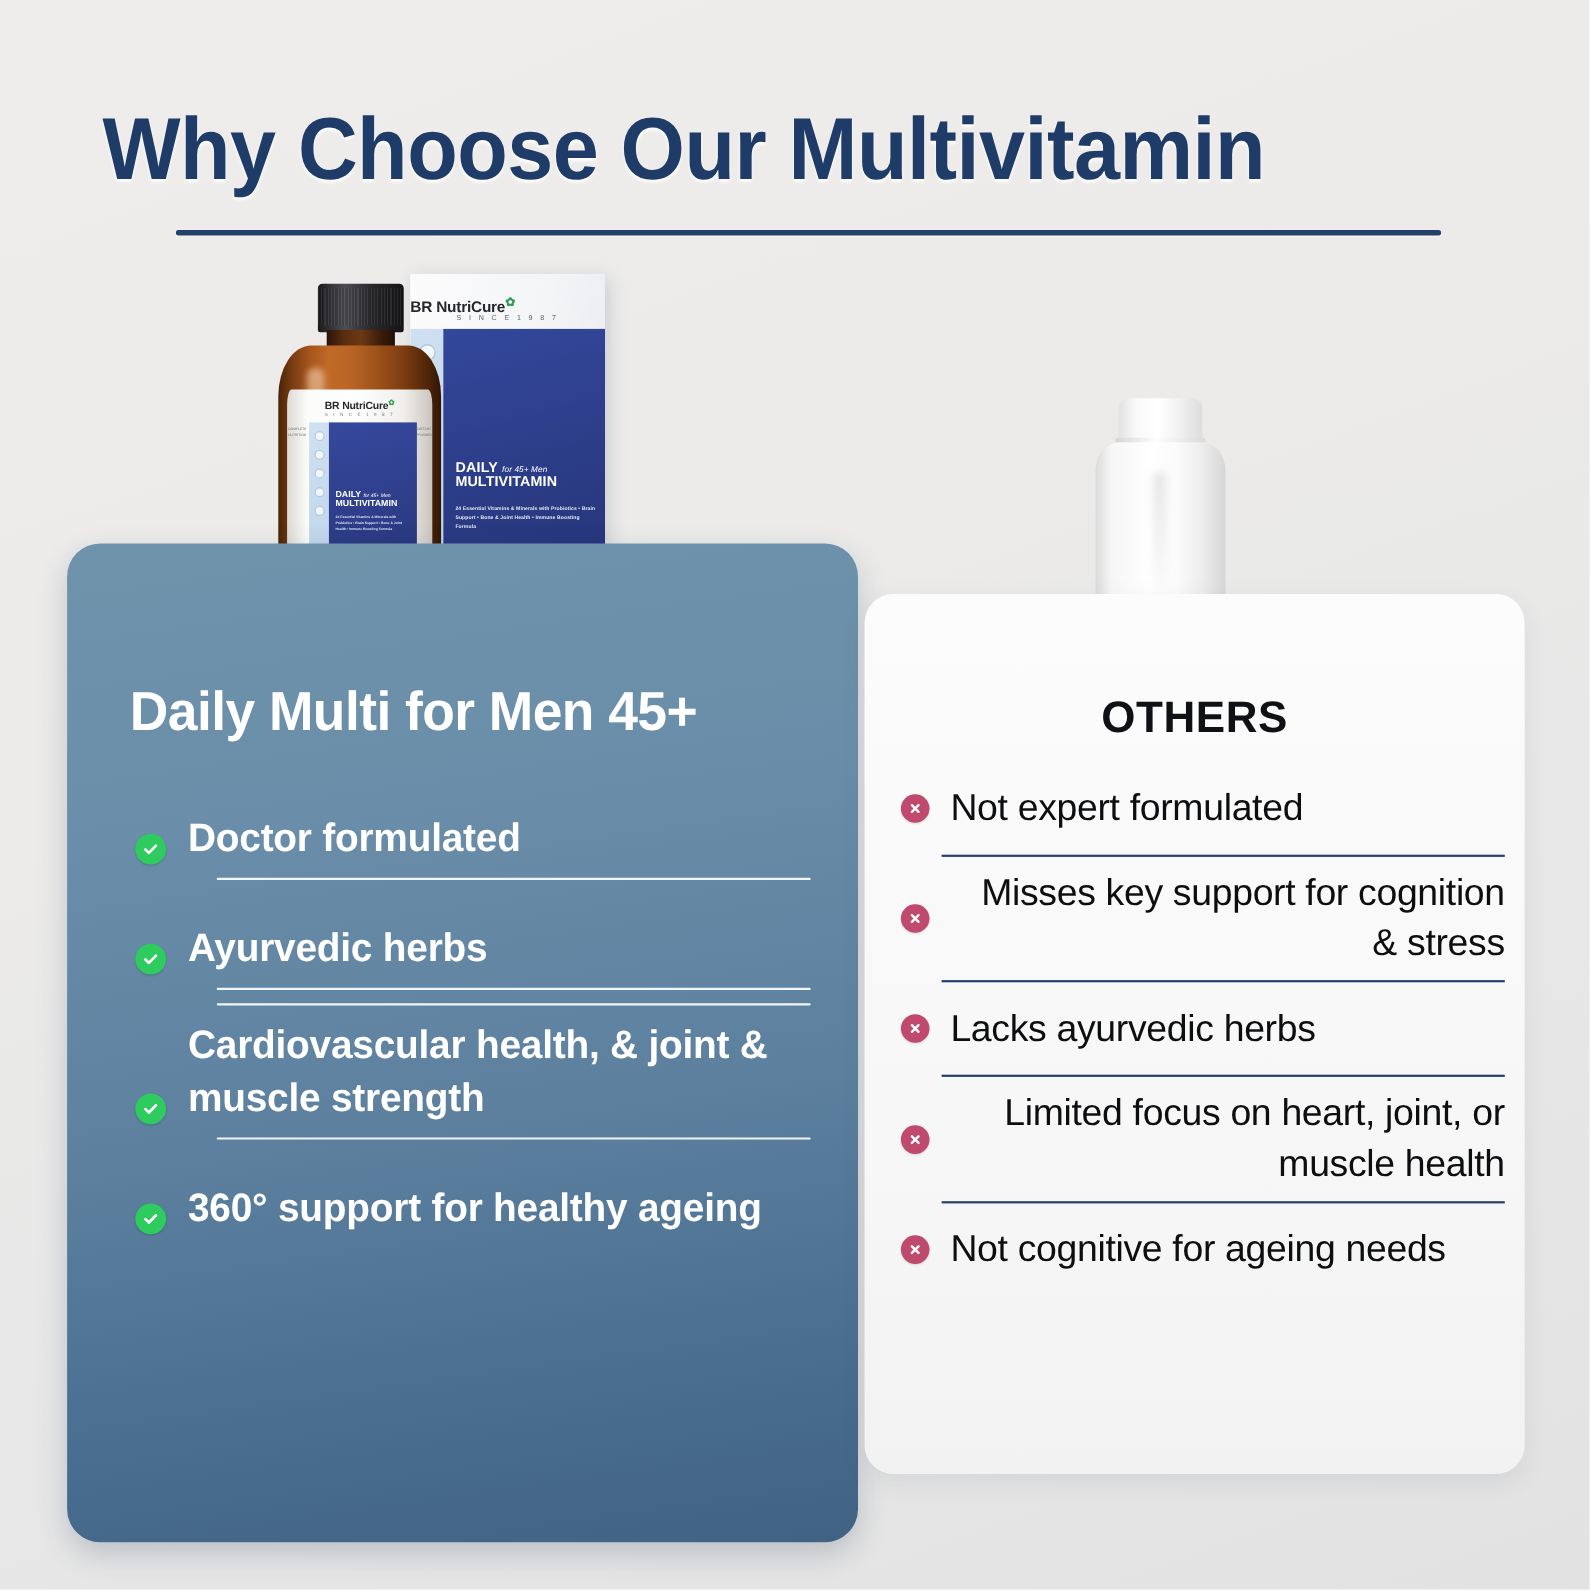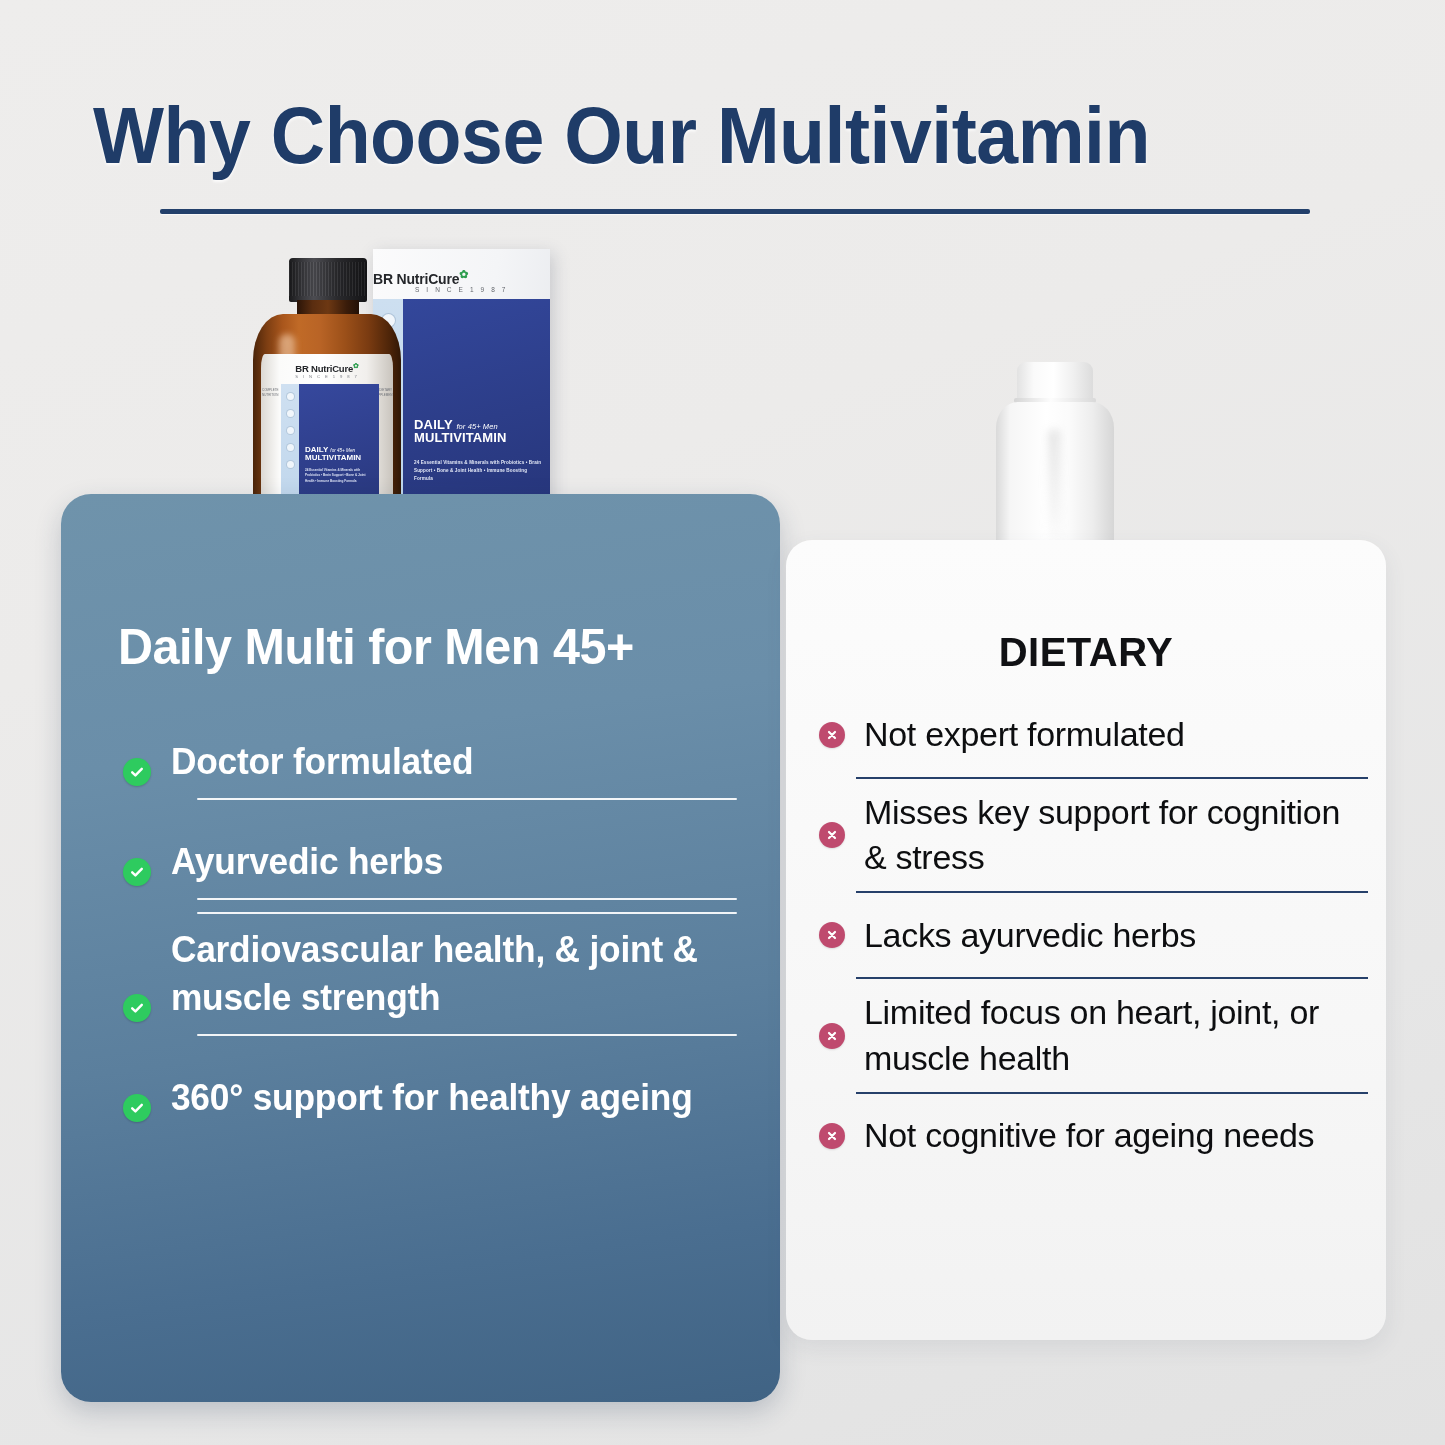--- a/index.html
+++ b/index.html
@@ -475,20 +475,21 @@
     margin: 12px 0 12px 88px;
     width: 540px;
     border-radius: 1px;
   }
 
   .rows-others {
     position: absolute;
     left: 22px;
     top: 164px;
     width: 560px;
+    text-align: right;
   }
   .row-others {
     position: relative;
     display: flex;
     align-items: center;
     min-height: 62px;
   }
   .row-others .icon-wrap {
     width: 48px;
     flex: 0 0 48px;
@@ -660,21 +661,21 @@
               </svg>
           </span>
         </span>
         <span class="row-text">360° support for healthy ageing</span>
       </div>
 
     </div>
   </div>
 
   <div class="card-others">
-    <div class="others-title">DIETARY</div>
+    <div class="others-title">OTHERS</div>
 
     <div class="rows-others">
 
       <div class="row-others">
         <span class="icon-wrap">
           <span class="x-icon">
             <svg width="14" height="14" viewBox="0 0 14 14" aria-hidden="true">
                 <path d="M4 4 L10 10 M10 4 L4 10" fill="none" stroke="#ffffff" stroke-width="2.2" stroke-linecap="round"></path>
               </svg>
           </span>

